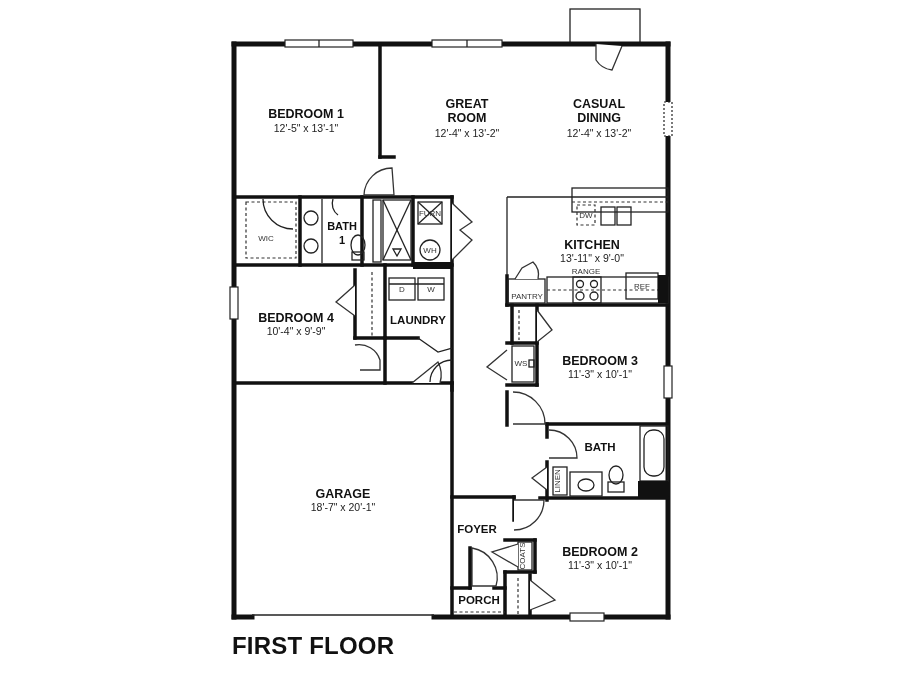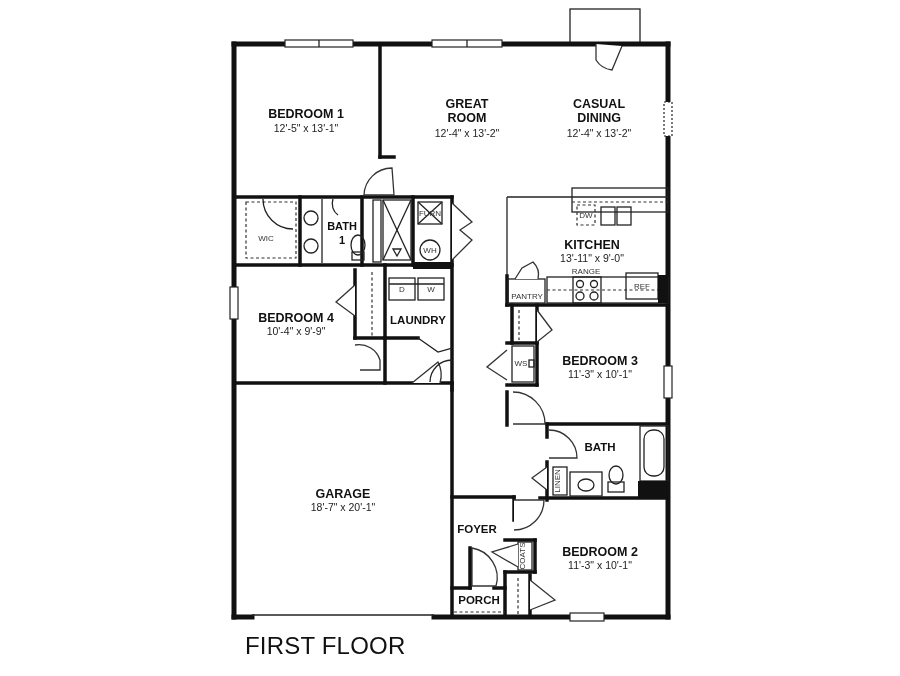--- a/index.html
+++ b/index.html
@@ -8,21 +8,21 @@
   .wall { fill: none; stroke: #111; stroke-width: 5; stroke-linecap: square; }
   .iwall { fill: none; stroke: #111; stroke-width: 3.5; stroke-linecap: square; }
   .thin { fill: none; stroke: #222; stroke-width: 1.3; }
   .dash { fill: none; stroke: #333; stroke-width: 1.2; stroke-dasharray: 3 2.5; }
   .door { fill: #fff; stroke: #333; stroke-width: 1.3; }
   .win { fill: #fff; stroke: #222; stroke-width: 1.2; }
   .solid { fill: #111; }
   .room-name { font-family: "Liberation Sans", sans-serif; font-weight: 700; font-size: 12.5px; fill: #111; text-anchor: middle; }
   .room-dim { font-family: "Liberation Sans", sans-serif; font-size: 10.5px; fill: #222; text-anchor: middle; }
   .fix { font-family: "Liberation Sans", sans-serif; font-size: 8px; fill: #333; text-anchor: middle; }
-  .title { position: absolute; left: 232px; top: 632px; font-family: "Liberation Sans", sans-serif; font-weight: 400; font-size: 24px; color: #111; letter-spacing: 0.2px; margin-left: 13px; }
+  .title { position: absolute; left: 232px; top: 632px; font-family: "Liberation Sans", sans-serif; font-weight: 700; font-size: 24px; color: #111; letter-spacing: 0.2px; }
 </style>
 </head>
 <body>
 
 <svg width="900" height="676" viewBox="0 0 900 676">
 
   <rect x="570" y="9" width="70" height="34" class="thin"></rect>
 
   <g>
     <line x1="234" y1="44" x2="668" y2="44" class="wall"></line>

